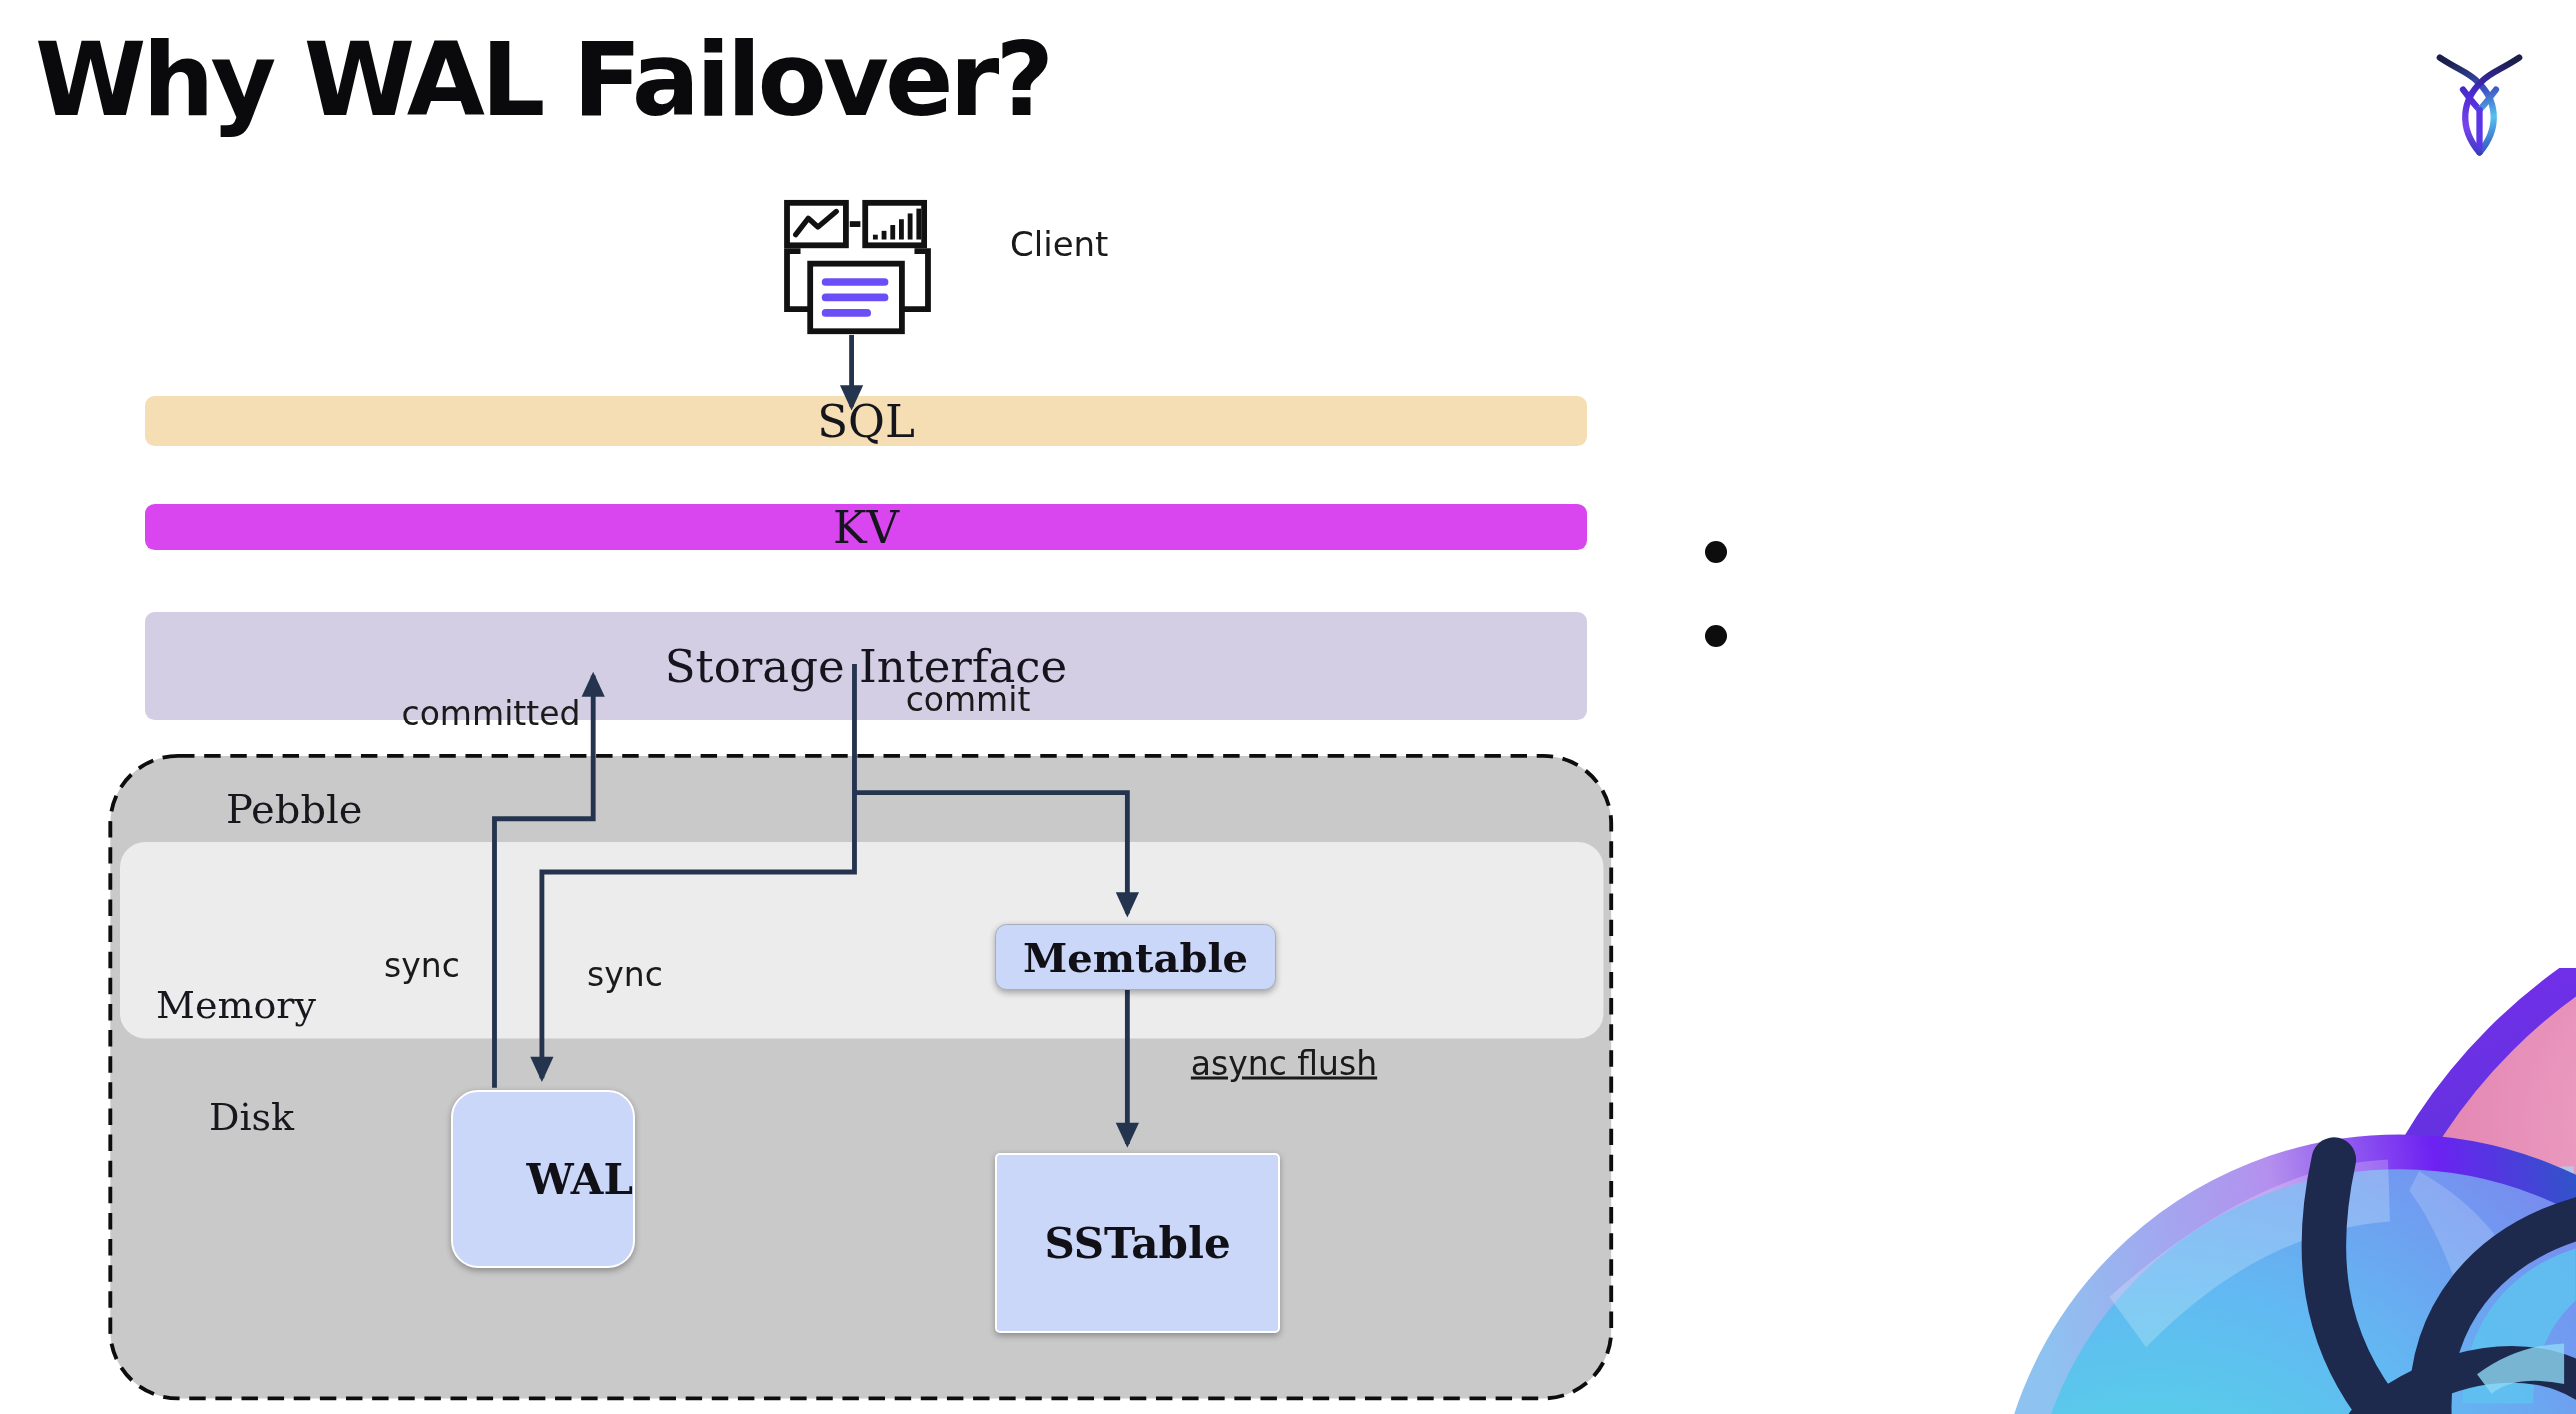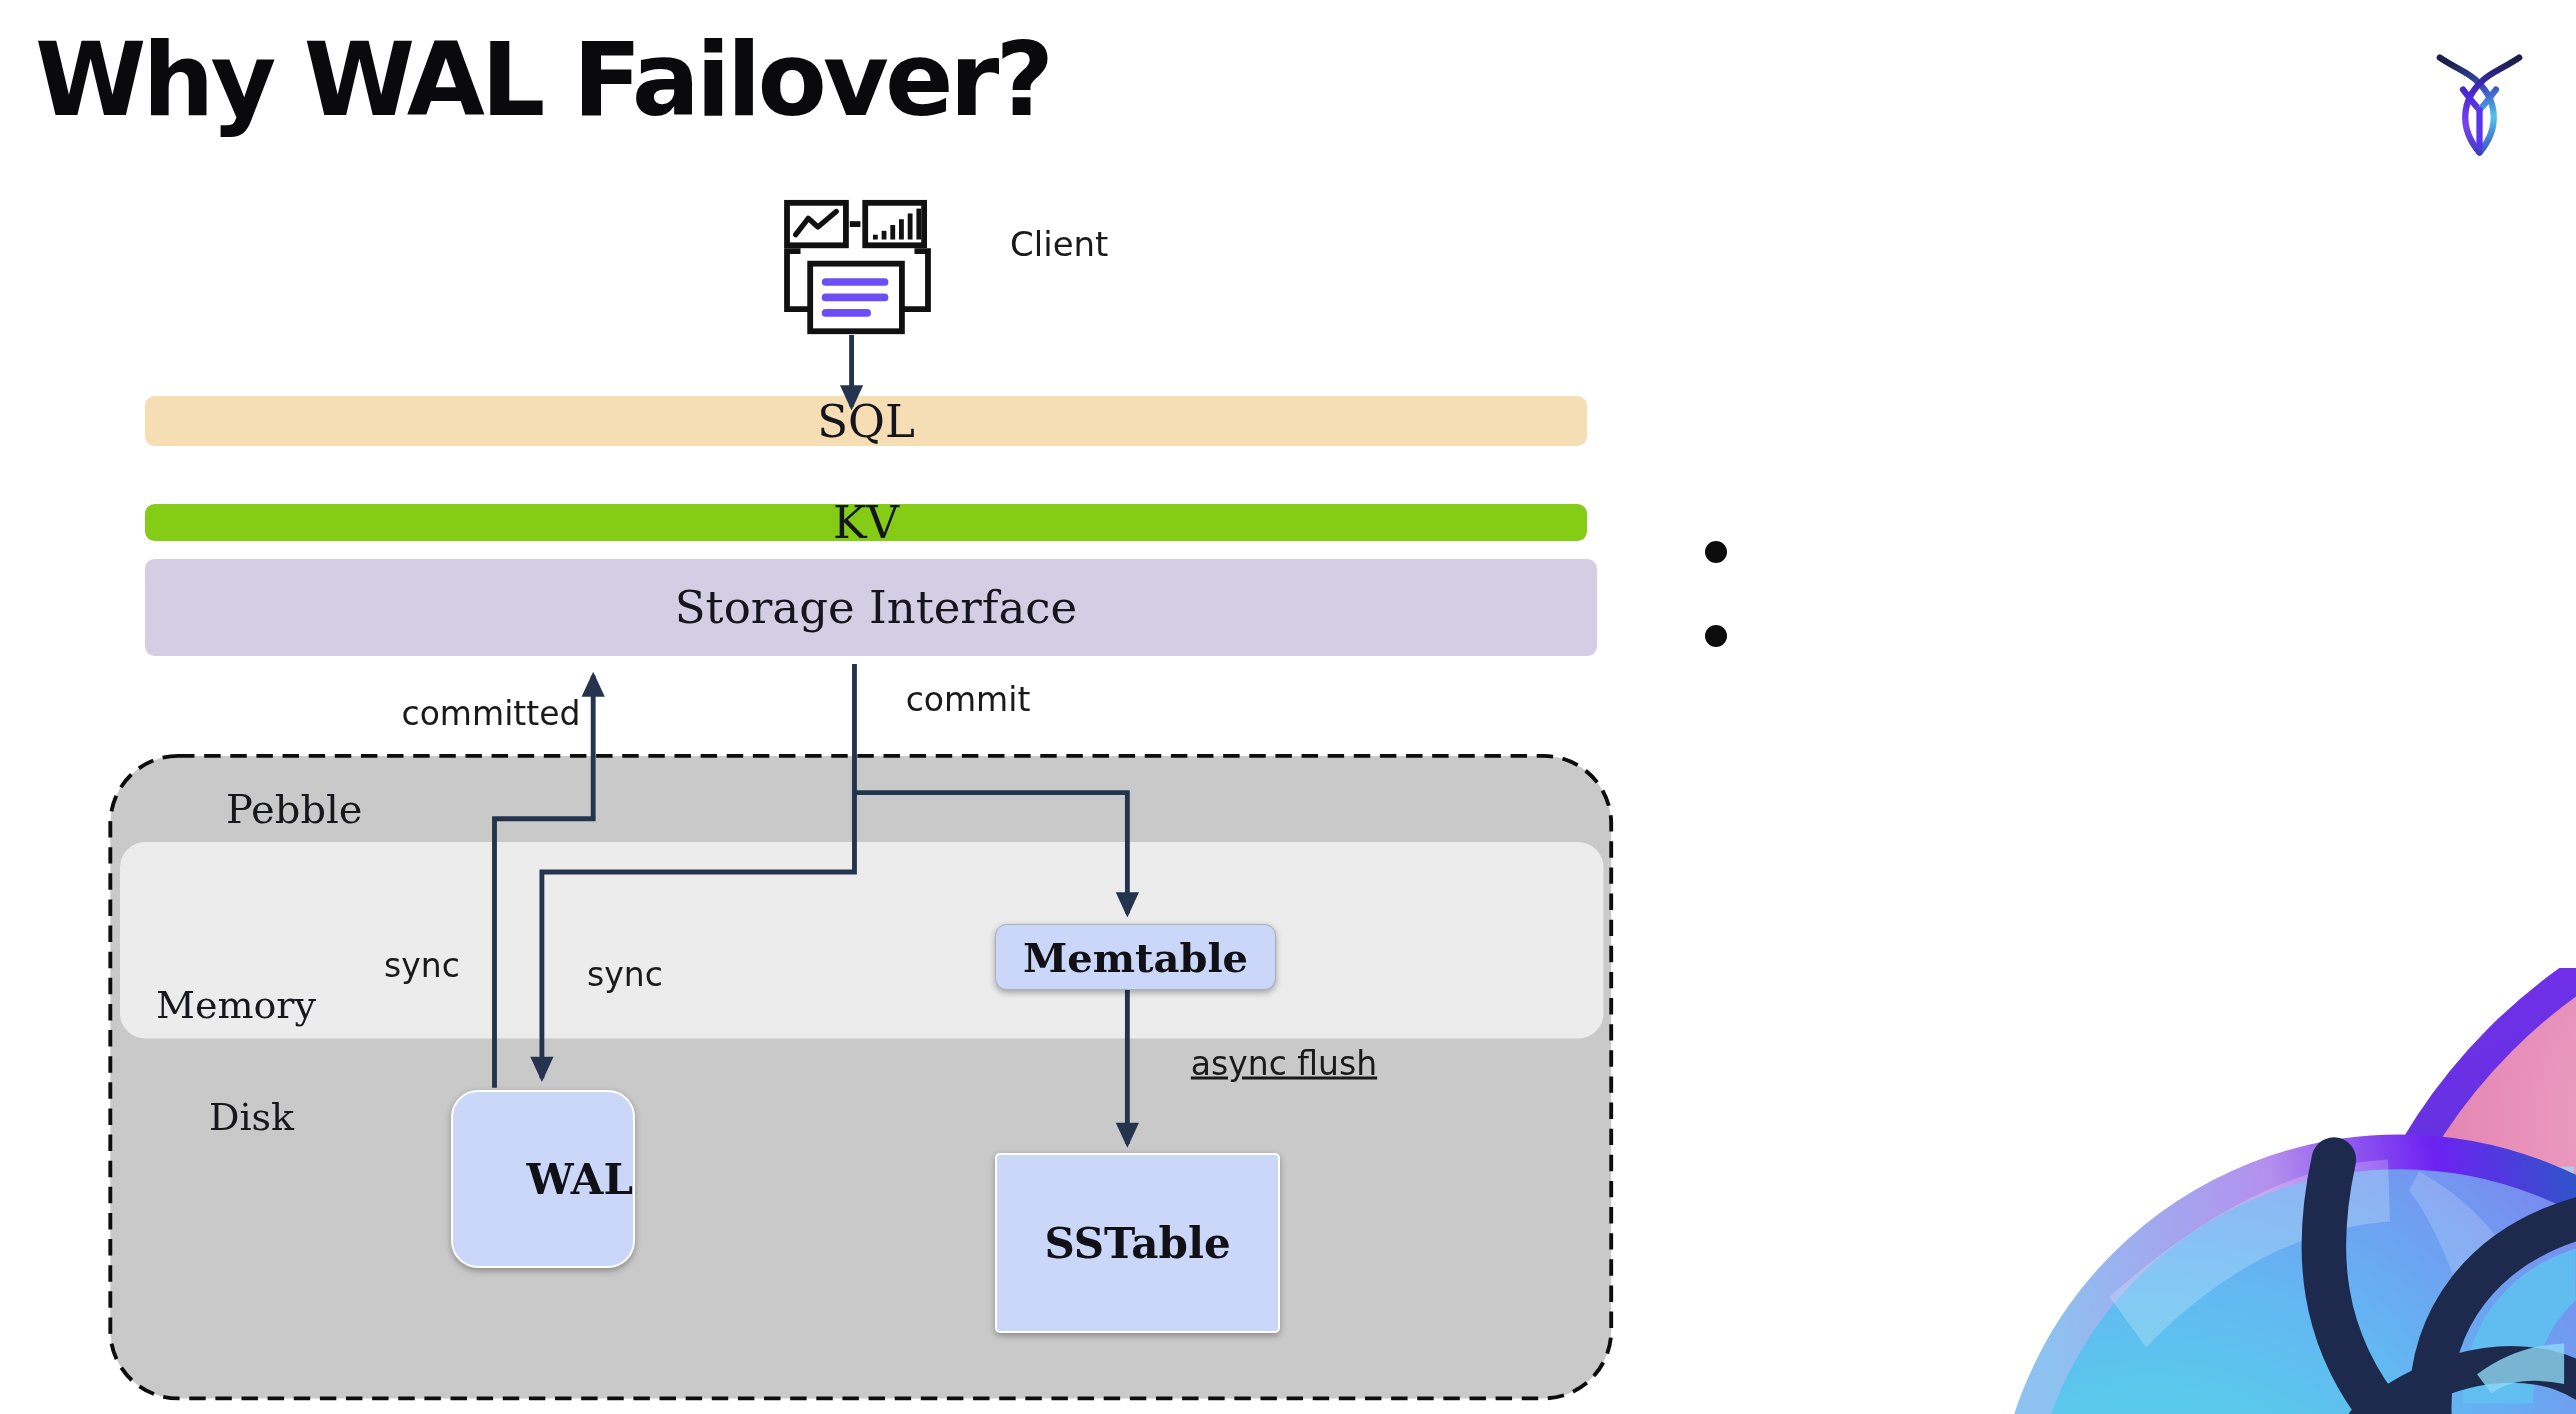--- a/index.html
+++ b/index.html
@@ -12,22 +12,22 @@
   .title{
     left:35px;top:21px;font-size:101px;font-weight:700;letter-spacing:-3.9px;
     color:#0a0a0c;z-index:5;
   }
   
   .layer-bar{
     left:145px;width:1442px;border-radius:9.7px;display:flex;align-items:center;justify-content:center;
     font-family:"DejaVu Serif",serif;font-size:45px;color:#15151e;z-index:1;
   }
   .bar-sql{top:396px;height:50px;background:#f6deb4;}
-  .bar-kv{top:504px;height:37px;background:#84cc16;}
-  .bar-storage{top:559px;height:97px;background:#d4cee4;padding-left:10px;}
+  .bar-kv{top:504px;height:46px;background:#d946ef;}
+  .bar-storage{top:612px;height:108px;background:#d4cee4;}
   
   .diagram-svg{left:0;top:0;z-index:2;}
   
   .serif-label{font-family:"DejaVu Serif",serif;color:#17171e;z-index:3;}
   .lbl-pebble{left:226px;top:786px;font-size:40px;}
   .lbl-memory{left:156px;top:983px;font-size:38px;}
   .lbl-disk{left:209px;top:1095px;font-size:38px;}
   
   .node{
     position:absolute;background:#cad7f8;display:flex;align-items:center;justify-content:center;

